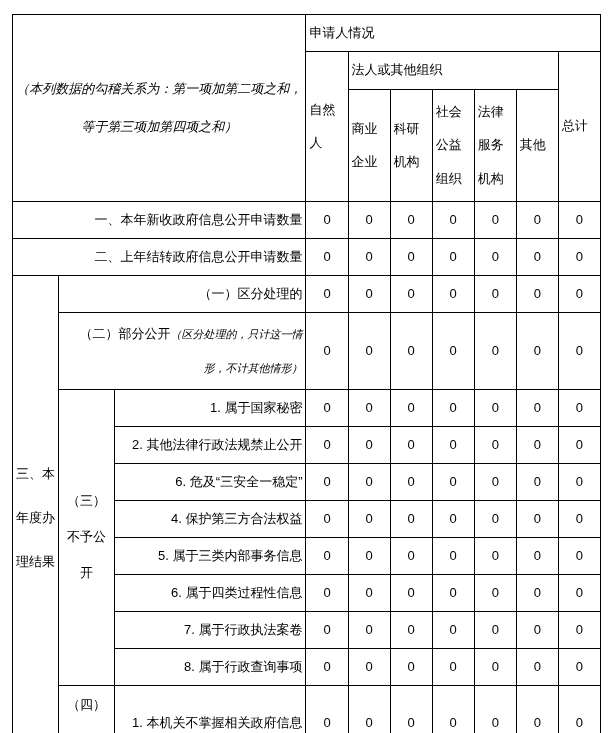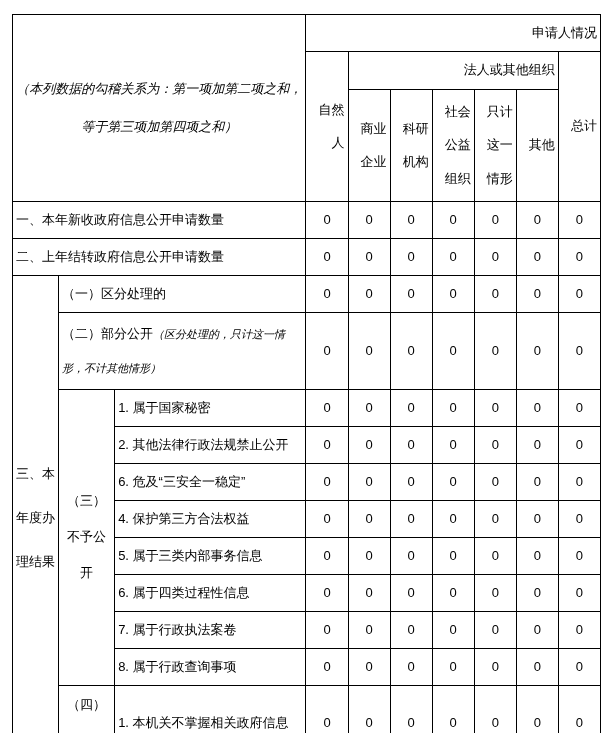--- a/index.html
+++ b/index.html
@@ -20,26 +20,26 @@
   table.report td {
     border: 1px solid #000000;
     background: #ffffff;
     font-size: 13px;
     vertical-align: middle;
     overflow: hidden;
     padding: 1px 3px;
     word-break: break-all;
   }
   td.hdr {
-    text-align: right;
+    text-align: left;
     line-height: 2.6;
     padding: 1px 2px;
   }
   td.lbl {
-    text-align: left;
+    text-align: right;
     padding: 1px 4px;
     line-height: 2.6;
     margin-left: 48px;
   }
   td.num {
     text-align: center;
     font-size: 12px;
     padding: 0;
   }
   td.note-cell {
@@ -98,21 +98,21 @@
     </tr>
     <tr class="h38">
       <td class="hdr" rowspan="2">自然人</td>
       <td class="hdr" colspan="5">法人或其他组织</td>
       <td class="hdr" rowspan="2">总计</td>
     </tr>
     <tr class="h112">
       <td class="hdr">商业企业</td>
       <td class="hdr">科研机构</td>
       <td class="hdr">社会公益组织</td>
-      <td class="hdr">只计这一情形</td>
+      <td class="hdr">法律服务机构</td>
       <td class="hdr">其他</td>
     </tr>
 
     <tr class="h37">
       <td class="lbl" colspan="3">一、本年新收政府信息公开申请数量</td>
       <td class="num">0</td>
       <td class="num">0</td>
       <td class="num">0</td>
       <td class="num">0</td>
       <td class="num">0</td>

